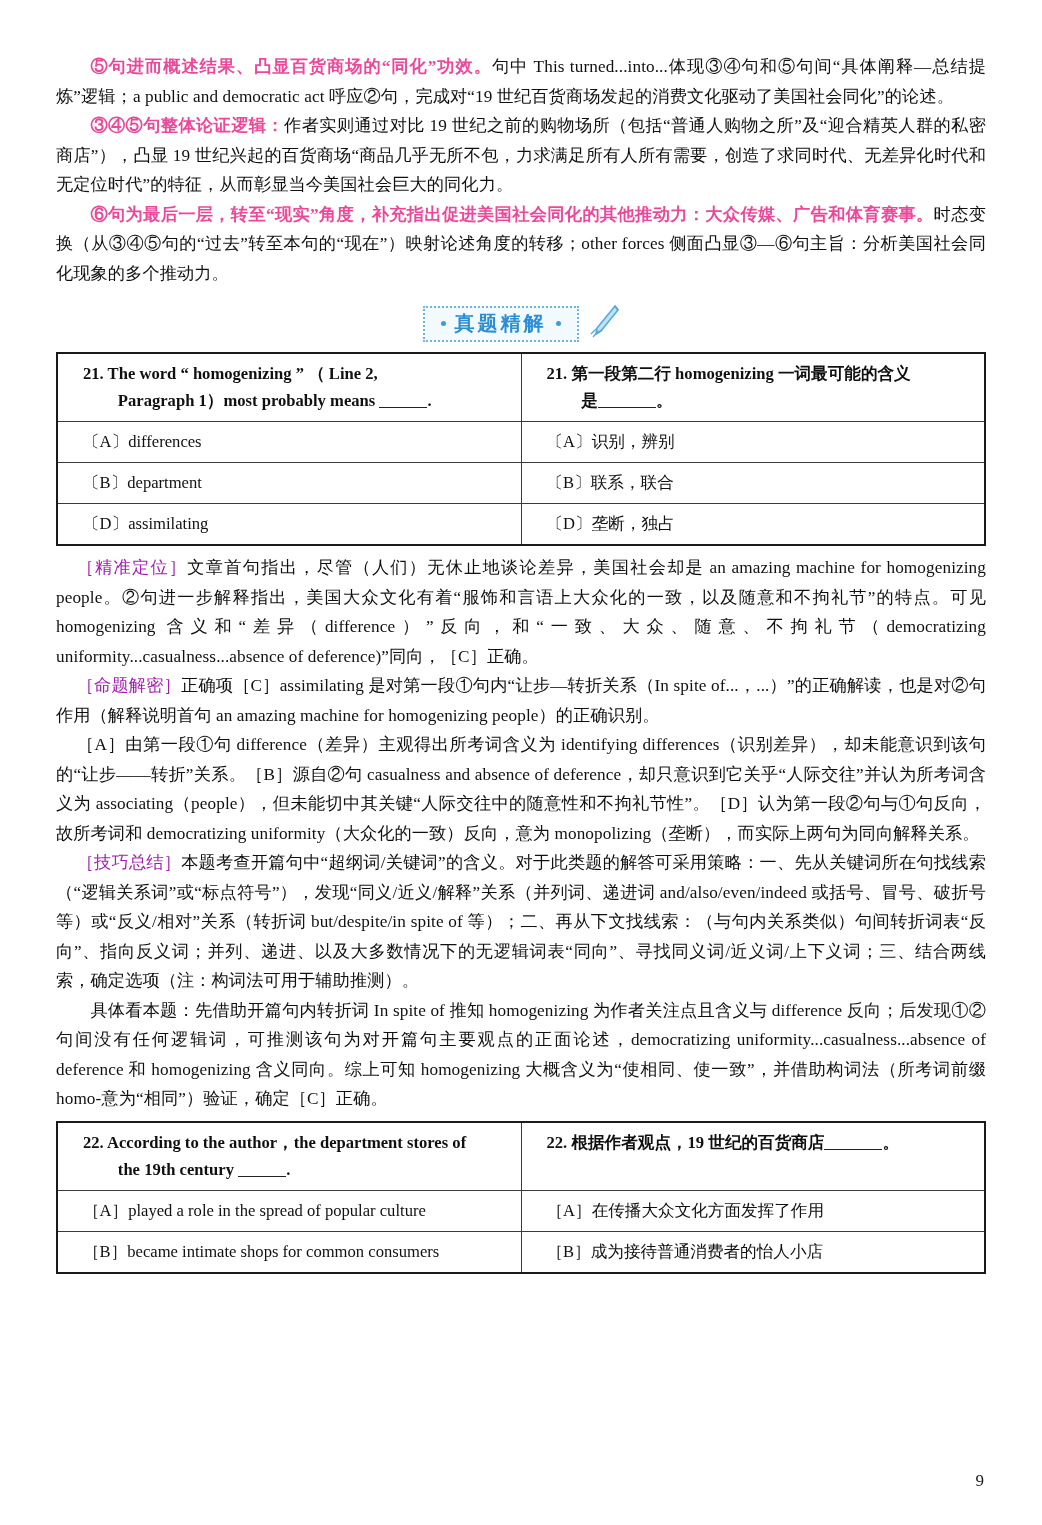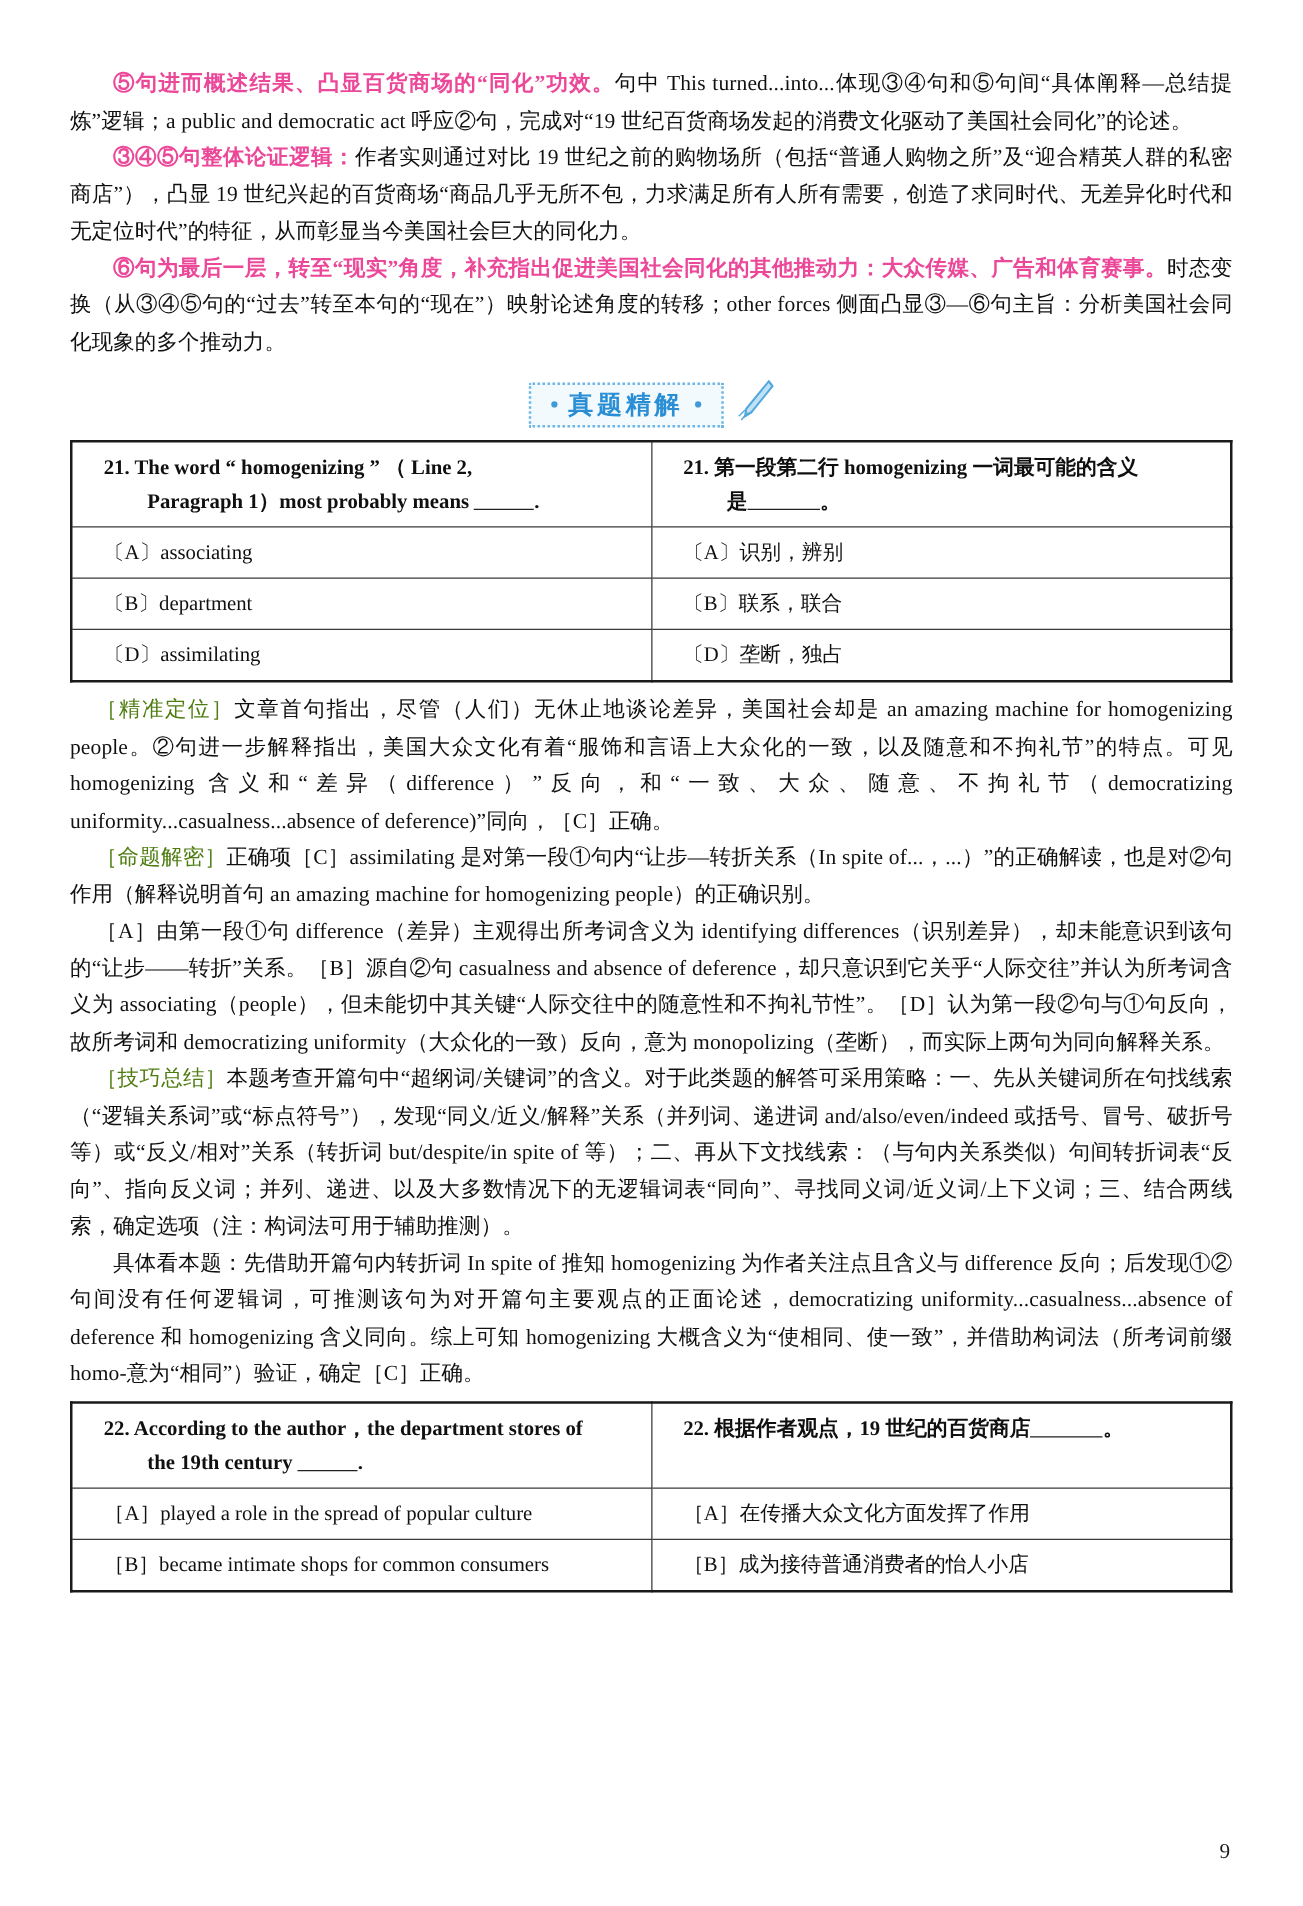--- a/index.html
+++ b/index.html
@@ -29,21 +29,21 @@
     font-size: 17.2px;
     line-height: 29.5px;
     text-align: justify;
     text-justify: inter-ideograph;
     margin: 0;
     letter-spacing: 0.1px;
   }
   .para.indent { text-indent: 2em; }
   .para.indent-1 { text-indent: 1.2em; }
   .blue-b    { color: #ec4899; font-weight: bold; }
-  .tag-br    { color: #4d7c0f; }
+  .tag-br    { color: #a21caf; }
 
   
   .section-banner {
     margin: 14px 0 10px 0;
     height: 40px;
     display: flex;
     align-items: flex-end;
     justify-content: center;
   }
   .banner-box {
@@ -164,21 +164,21 @@
         <td class="stem-en">
           <span class="hang"><span>21.</span> <span>The    word    “ homogenizing ”    （ Line    2,</span></span>
           <span class="stem-line2"><span>Paragraph 1）most probably means</span> <span class="blank"></span><span>.</span></span>
         </td>
         <td class="stem-cn">
           <span class="hang"><span>21.</span> <span>第一段第二行 homogenizing 一词最可能的含义</span></span>
           <span class="stem-line2"><span>是</span><span class="blank wide"></span><span>。</span></span>
         </td>
       </tr>
       <tr>
-        <td>〔A〕associating</td>
+        <td>〔A〕differences</td>
         <td>〔A〕识别，辨别</td>
       </tr>
       <tr>
         <td>〔B〕department</td>
         <td>〔B〕联系，联合</td>
       </tr>
       <tr>
         <td>〔D〕assimilating</td>
         <td>〔D〕垄断，独占</td>
       </tr>

